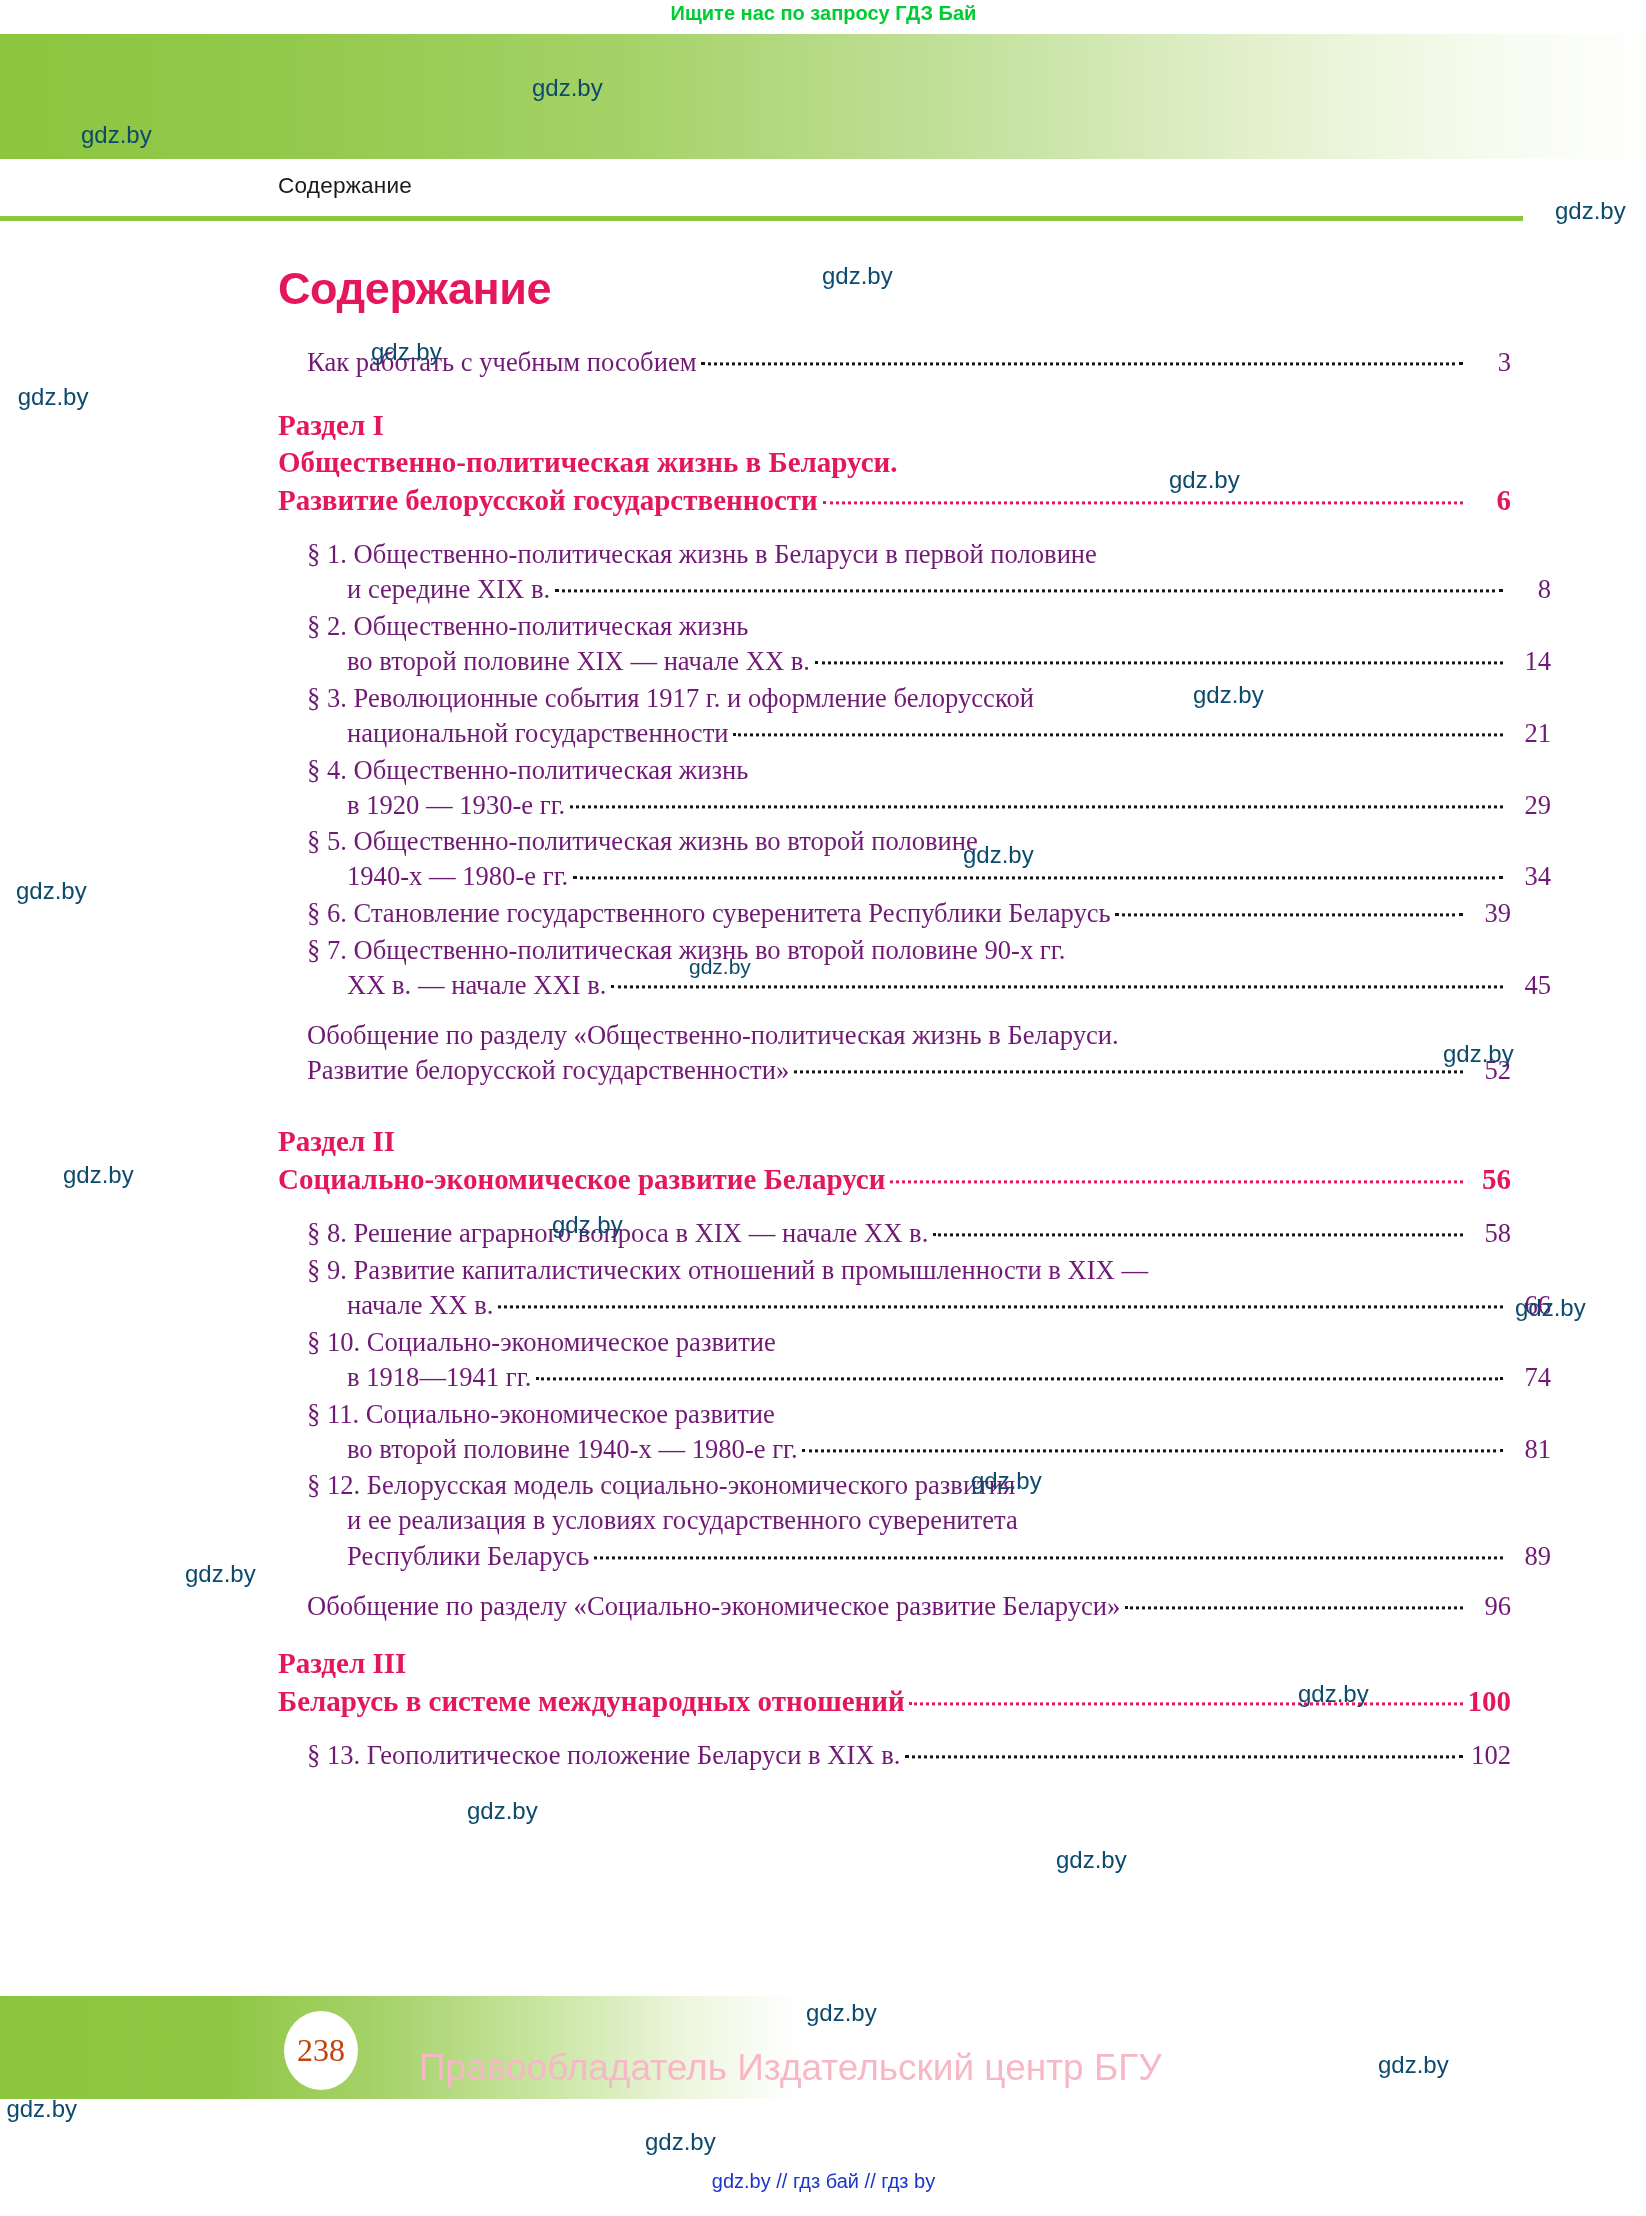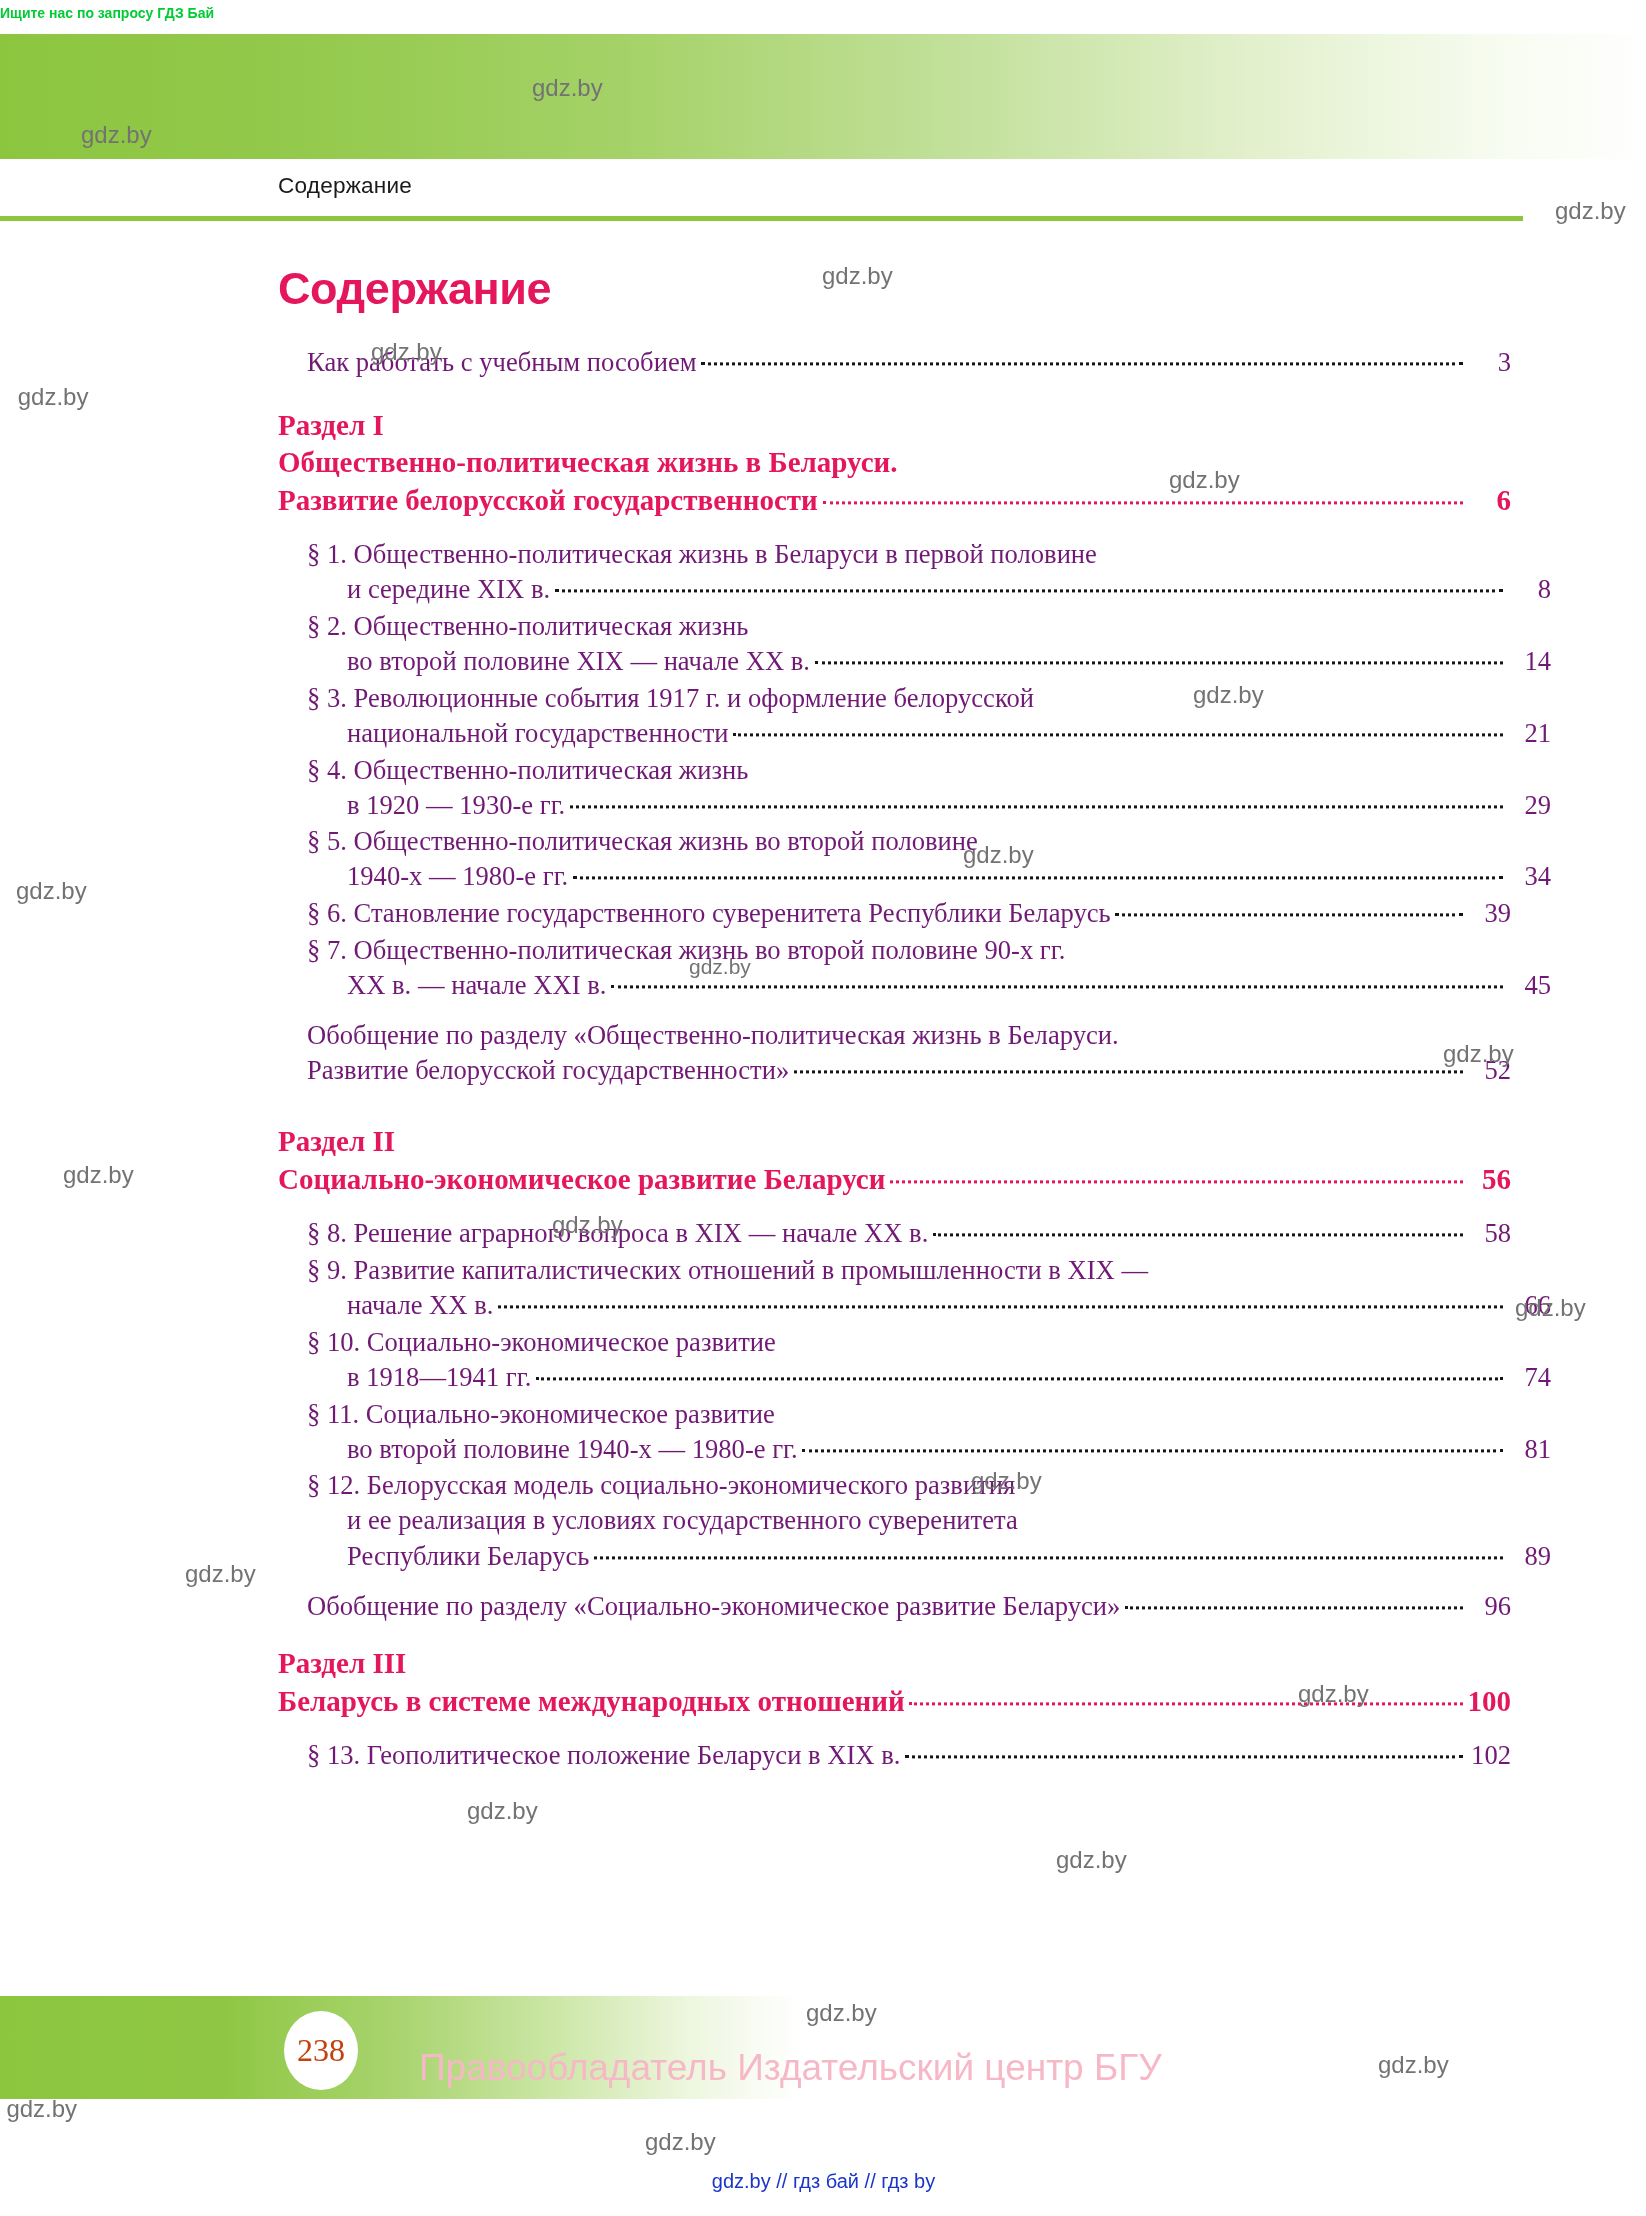--- a/index.html
+++ b/index.html
@@ -14,22 +14,23 @@
     overflow: hidden;
     font-family: "Liberation Serif", serif;
   }
 
   
   .promo-bar {
     position: absolute;
     top: 0; left: 0;
     width: 1647px;
     height: 31px;
-    font-family: "Liberation Sans", sans-serif;
-    font-size: 14px;
+    text-align: center;
+    font-family: "Liberation Sans", sans-serif;
+    font-size: 20px;
     font-weight: bold;
     color: #00CC33;
     line-height: 26px;
     white-space: nowrap;
   }
 
   
   .header-band {
     position: absolute;
     top: 34px; left: 0;
@@ -193,21 +194,21 @@
     font-family: "Liberation Sans", sans-serif;
     font-size: 20px;
     color: #1B35C8;
     white-space: nowrap;
   }
 
   
   .wm {
     position: absolute;
     font-family: "Liberation Sans", sans-serif;
-    color: #737373;
+    color: #0c4a6e;
     white-space: nowrap;
     pointer-events: none;
   }
 </style>
 </head>
 <body>
 
 <div class="promo-bar">
   <span>Ищите нас по запросу ГДЗ Бай</span>
 </div>

